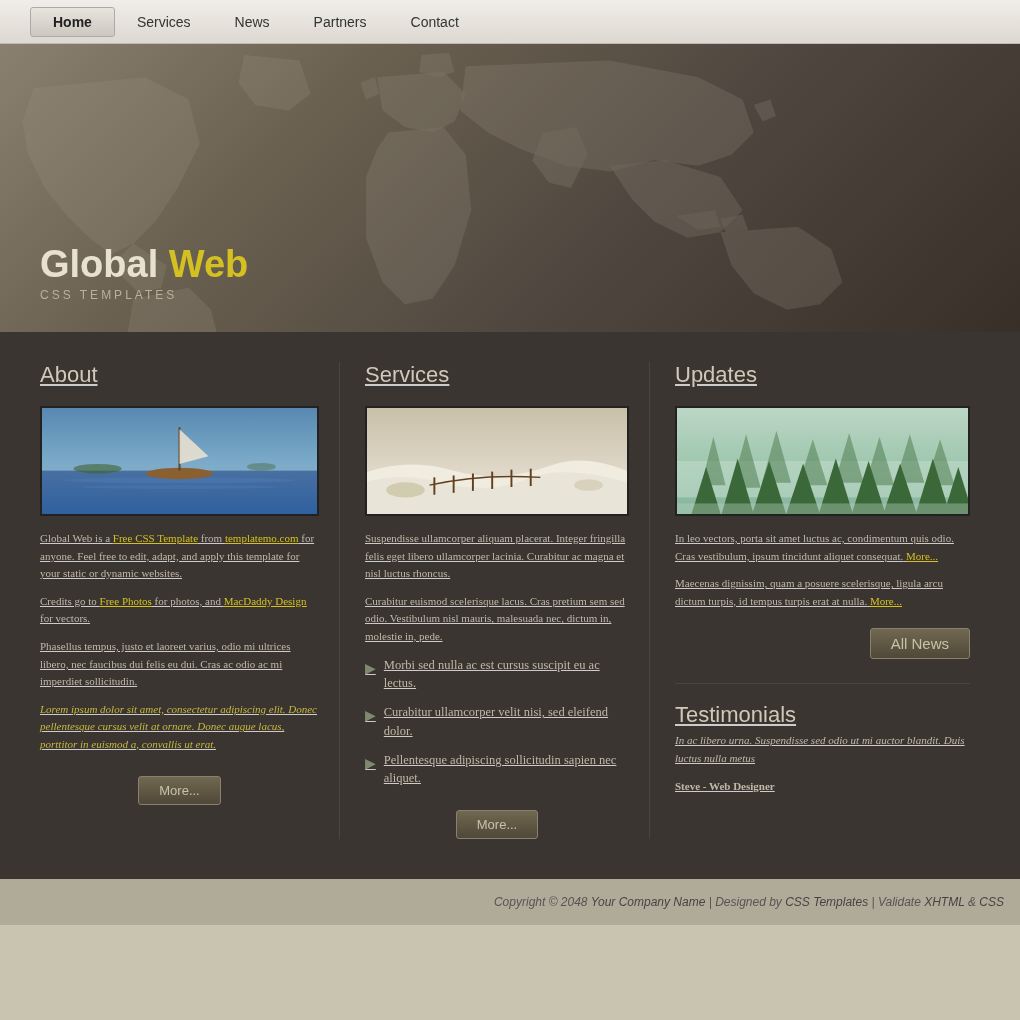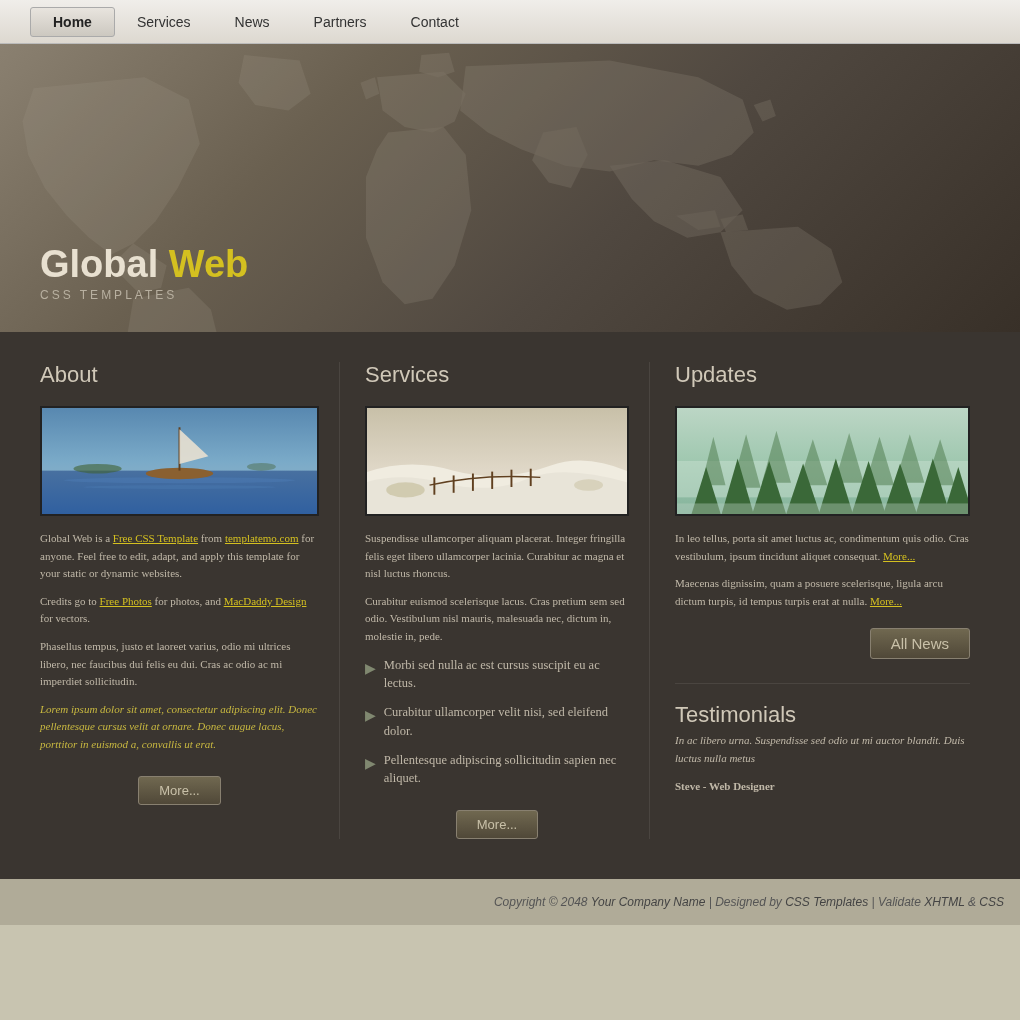--- a/index.html
+++ b/index.html
@@ -76,20 +76,21 @@
       font-family: Arial, sans-serif;
       text-transform: uppercase;
       margin-top: 2px;
     }
     
     #content-area {
       background-color: #3a3530;
       padding: 30px 30px 40px 30px;
       display: flex;
       gap: 0;
+      text-decoration: underline;
     }
     .col {
       padding: 0 20px;
     }
     .col-about {
       flex: 0 0 310px;
       padding-left: 10px;
       border-right: 1px solid #4a4540;
     }
     .col-services {
@@ -423,21 +424,21 @@
           <polygon points="142,100 158,50 174,100"></polygon>
           <polygon points="168,100 184,52 200,100"></polygon>
           <polygon points="195,100 211,48 227,100"></polygon>
           <polygon points="218,100 232,55 246,100"></polygon>
         </g>
 
         <rect y="85" width="240" height="15" fill="#b8d0c0" opacity="0.4"></rect>
       </svg>
     </div>
     <p>
-      <span>In leo tellus, porta sit amet luctus ac, condimentum quis odio. Cras vestibulum, ipsum tincidunt aliquet consequat.</span> <a class="more-link">More...</a>
+      <span>In leo vectors, porta sit amet luctus ac, condimentum quis odio. Cras vestibulum, ipsum tincidunt aliquet consequat.</span> <a class="more-link">More...</a>
     </p>
     <p>
       <span>Maecenas dignissim, quam a posuere scelerisque, ligula arcu dictum turpis, id tempus turpis erat at nulla.</span> <a class="more-link">More...</a>
     </p>
     <div style="text-align:right;">
       <button class="all-news-btn">All News</button>
     </div>
 
     <div id="testimonials-section">
       <h2>Testimonials</h2>

